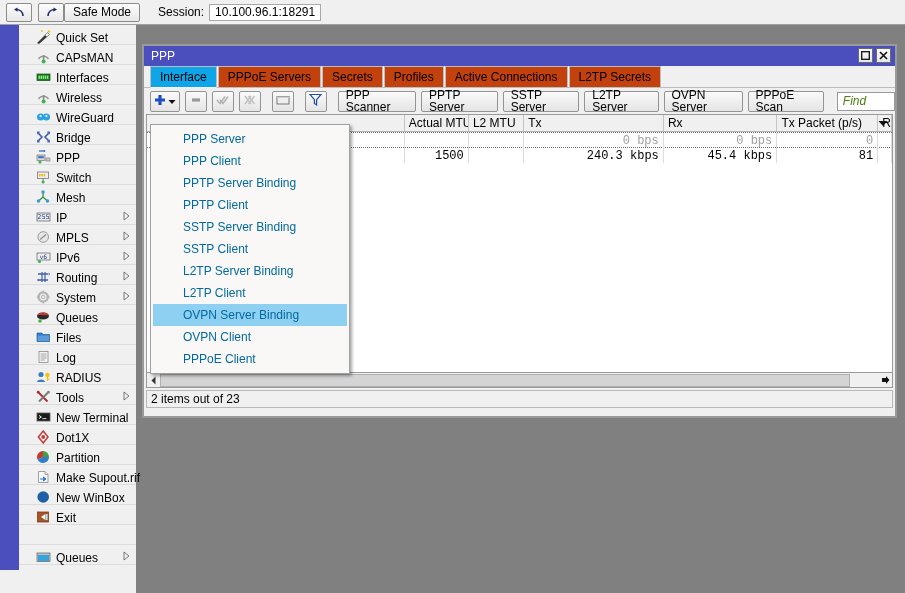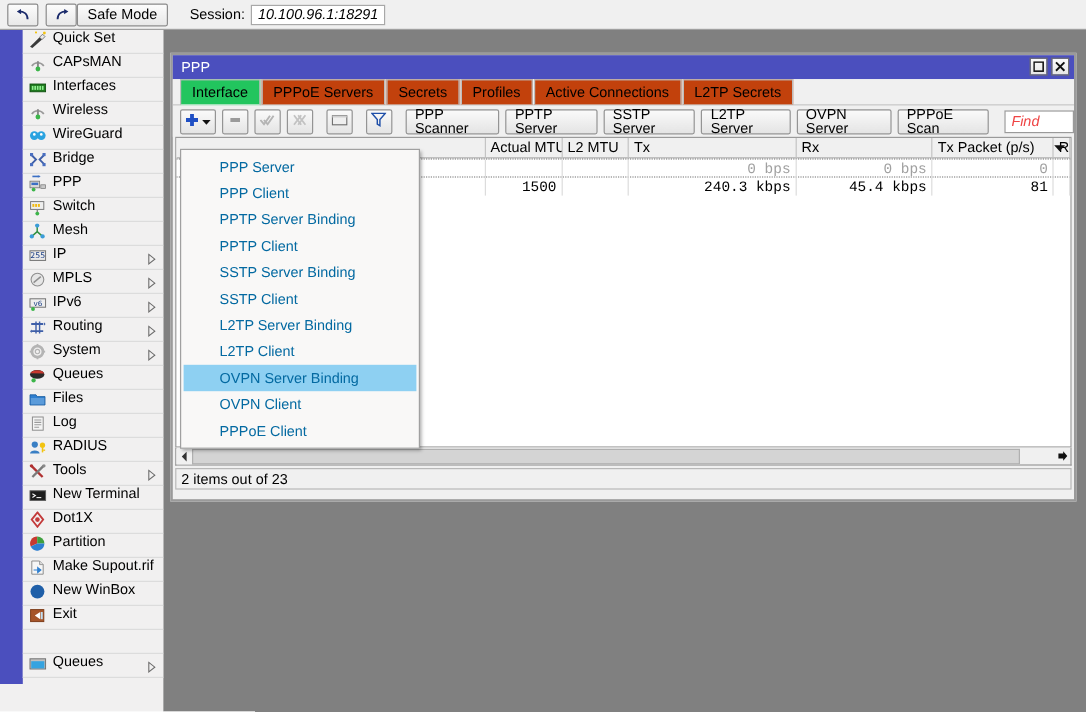--- a/index.html
+++ b/index.html
@@ -58,21 +58,20 @@
   #session-value {
     margin-left: 5px;
     height: 17px;
     padding: 0 5px;
     background: #ffffff;
     border: 1px solid #a8a8a8;
     display: flex;
     align-items: center;
     font-size: 12px;
     box-sizing: border-box;
-    font-style: italic;
   }
 
   
   #sidebar {
     position: absolute;
     left: 0; top: 25px;
     width: 136px; height: 568px;
     background: #f1f0f0;
     box-sizing: border-box;
   }
@@ -84,23 +83,23 @@
   }
   #sidebar-list {
     position: absolute;
     left: 19px; top: 0;
     width: 117px;
   }
   .side-item {
     position: relative;
     height: 20px;
     display: flex;
-    align-items: flex-start;
+    align-items: flex-end;
     border-bottom: 1px solid #dcdcdc;
-    padding-left: 4px;
+    padding-left: 16px;
     box-sizing: border-box;
     background: #f1f0f0;
   }
   .side-icon {
     width: 16px; height: 15px;
     margin-right: 5px;
     flex: 0 0 16px;
     display: flex;
     align-items: center;
     justify-content: center;
@@ -192,21 +191,21 @@
     display: flex;
     align-items: center;
     background: #c2410c;
     border: 1px solid #bdbdbd;
     border-bottom: none;
     margin-right: 1px;
     box-sizing: border-box;
     line-height: 12px;
   }
   .tab.active {
-    background: #22c55e;
+    background: #0ea5e9;
     height: 22px;
     border-bottom: 1px solid #f6f6f6;
     margin-bottom: -1px;
   }
 
   
   #win-toolbar {
     position: relative;
     height: 26px;
     background: #f0f0f0;
@@ -234,21 +233,21 @@
   #find-field {
     height: 19px;
     width: 66px;
     margin-left: 8px;
     background: #ffffff;
     border: 1px solid #9a9a9a;
     display: flex;
     align-items: center;
     padding-left: 5px;
     box-sizing: border-box;
-    color: #ef4444;
+    color: #4d7c0f;
     font-style: italic;
     font-size: 12px;
   }
 
   
   #table-area {
     position: relative;
     margin: 0 2px;
     height: 259px;
     background: #ffffff;

